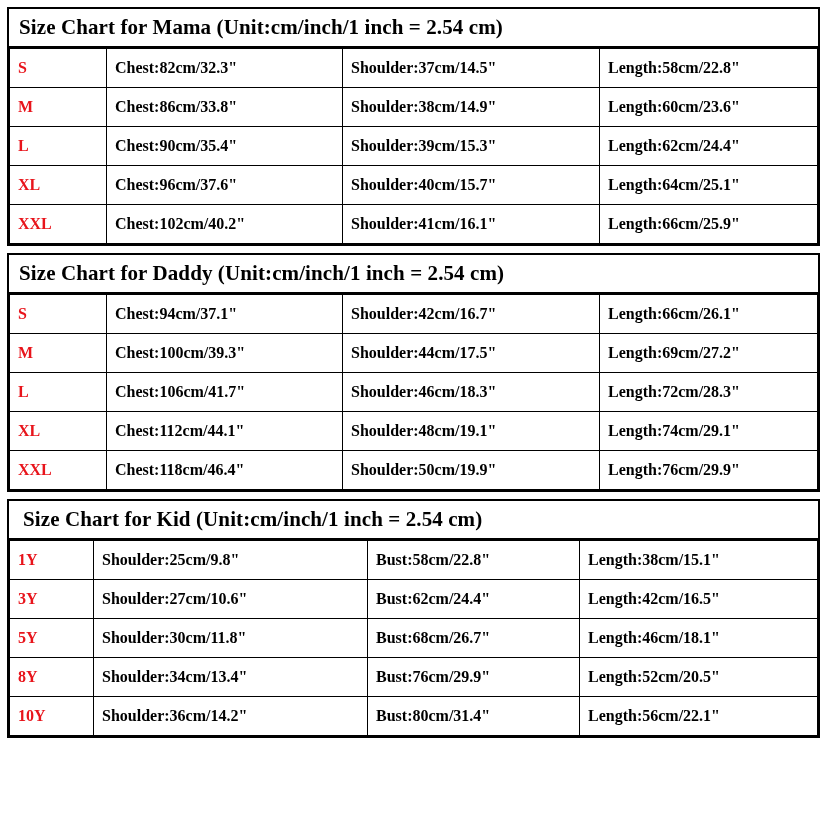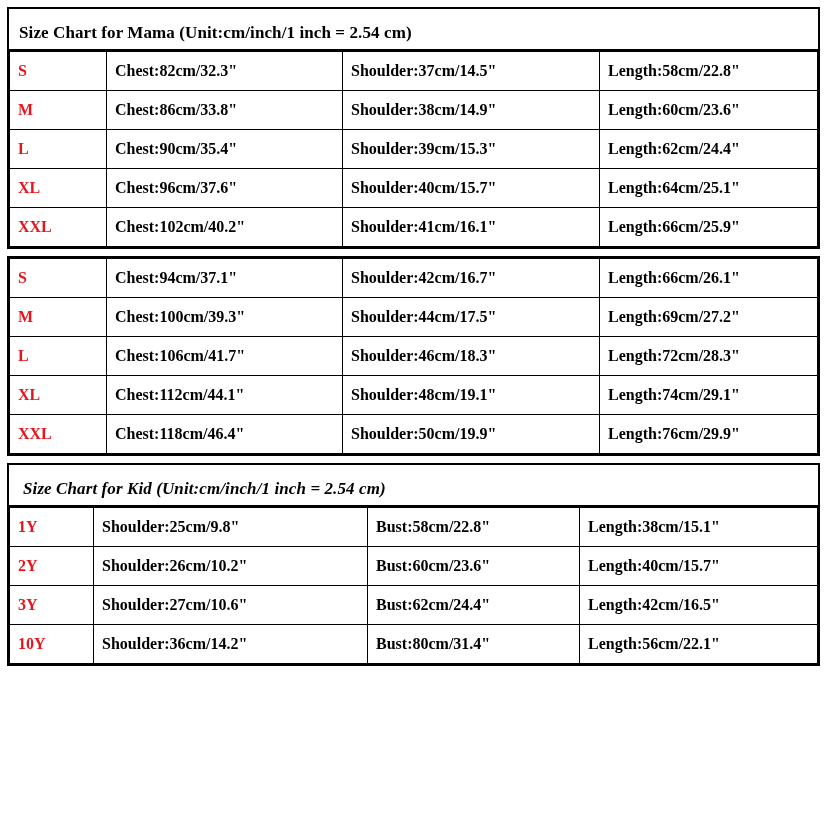--- a/index.html
+++ b/index.html
@@ -26,22 +26,22 @@
     border: 2px solid #000000;
     box-sizing: border-box;
     margin-bottom: 7px;
     background: #ffffff;
   }
   .chart-block:last-child {
     margin-bottom: 0;
   }
   .chart-title {
     font-weight: bold;
-    font-size: 17px;
-    padding: 14px 0 6px 10px;
+    font-size: 21px;
+    padding: 6px 0 6px 10px;
     border-bottom: 2px solid #000000;
     letter-spacing: 0.1px;
     white-space: nowrap;
   }
   table.size-table {
     border-collapse: collapse;
     width: 100%;
     table-layout: fixed;
   }
   table.size-table td {
@@ -63,21 +63,20 @@
   .adults td:nth-child(4) { width: auto; }
   .adults td { height: 28px; }
   
   .kids td:nth-child(1) { width: 75px; }
   .kids td:nth-child(2) { width: 265px; }
   .kids td:nth-child(3) { width: 203px; }
   .kids td:nth-child(4) { width: auto; }
   .kids td { height: 28px; }
   .kid-title {
     padding-left: 14px;
-    font-style: italic;
   }
 </style>
 </head>
 <body>
 
 <div class="page">
 
   <div class="chart-block">
     <div class="chart-title">Size Chart for Mama (Unit:cm/inch/1 inch = 2.54 cm)</div>
     <table class="size-table adults">
@@ -110,20 +109,21 @@
           <td class="size-label">XXL</td>
           <td>Chest:102cm/40.2"</td>
           <td>Shoulder:41cm/16.1"</td>
           <td>Length:66cm/25.9"</td>
         </tr>
       </tbody>
     </table>
   </div>
 
   <div class="chart-block">
+    <div class="chart-title">Size Chart for Daddy (Unit:cm/inch/1 inch = 2.54 cm)</div>
     <table class="size-table adults">
       <tbody>
         <tr>
           <td class="size-label">S</td>
           <td>Chest:94cm/37.1"</td>
           <td>Shoulder:42cm/16.7"</td>
           <td>Length:66cm/26.1"</td>
         </tr>
         <tr>
           <td class="size-label">M</td>
@@ -157,30 +157,36 @@
     <div class="chart-title kid-title">Size Chart for Kid (Unit:cm/inch/1 inch = 2.54 cm)</div>
     <table class="size-table kids">
       <tbody>
         <tr>
           <td class="size-label">1Y</td>
           <td>Shoulder:25cm/9.8"</td>
           <td>Bust:58cm/22.8"</td>
           <td>Length:38cm/15.1"</td>
         </tr>
         <tr>
-          <td class="size-label">2Y</td>
-          <td>Shoulder:26cm/10.2"</td>
-          <td>Bust:60cm/23.6"</td>
-          <td>Length:40cm/15.7"</td>
-        </tr>
-        <tr>
           <td class="size-label">3Y</td>
           <td>Shoulder:27cm/10.6"</td>
           <td>Bust:62cm/24.4"</td>
           <td>Length:42cm/16.5"</td>
+        </tr>
+        <tr>
+          <td class="size-label">5Y</td>
+          <td>Shoulder:30cm/11.8"</td>
+          <td>Bust:68cm/26.7"</td>
+          <td>Length:46cm/18.1"</td>
+        </tr>
+        <tr>
+          <td class="size-label">8Y</td>
+          <td>Shoulder:34cm/13.4"</td>
+          <td>Bust:76cm/29.9"</td>
+          <td>Length:52cm/20.5"</td>
         </tr>
         <tr>
           <td class="size-label">10Y</td>
           <td>Shoulder:36cm/14.2"</td>
           <td>Bust:80cm/31.4"</td>
           <td>Length:56cm/22.1"</td>
         </tr>
 
       </tbody>
     </table>

